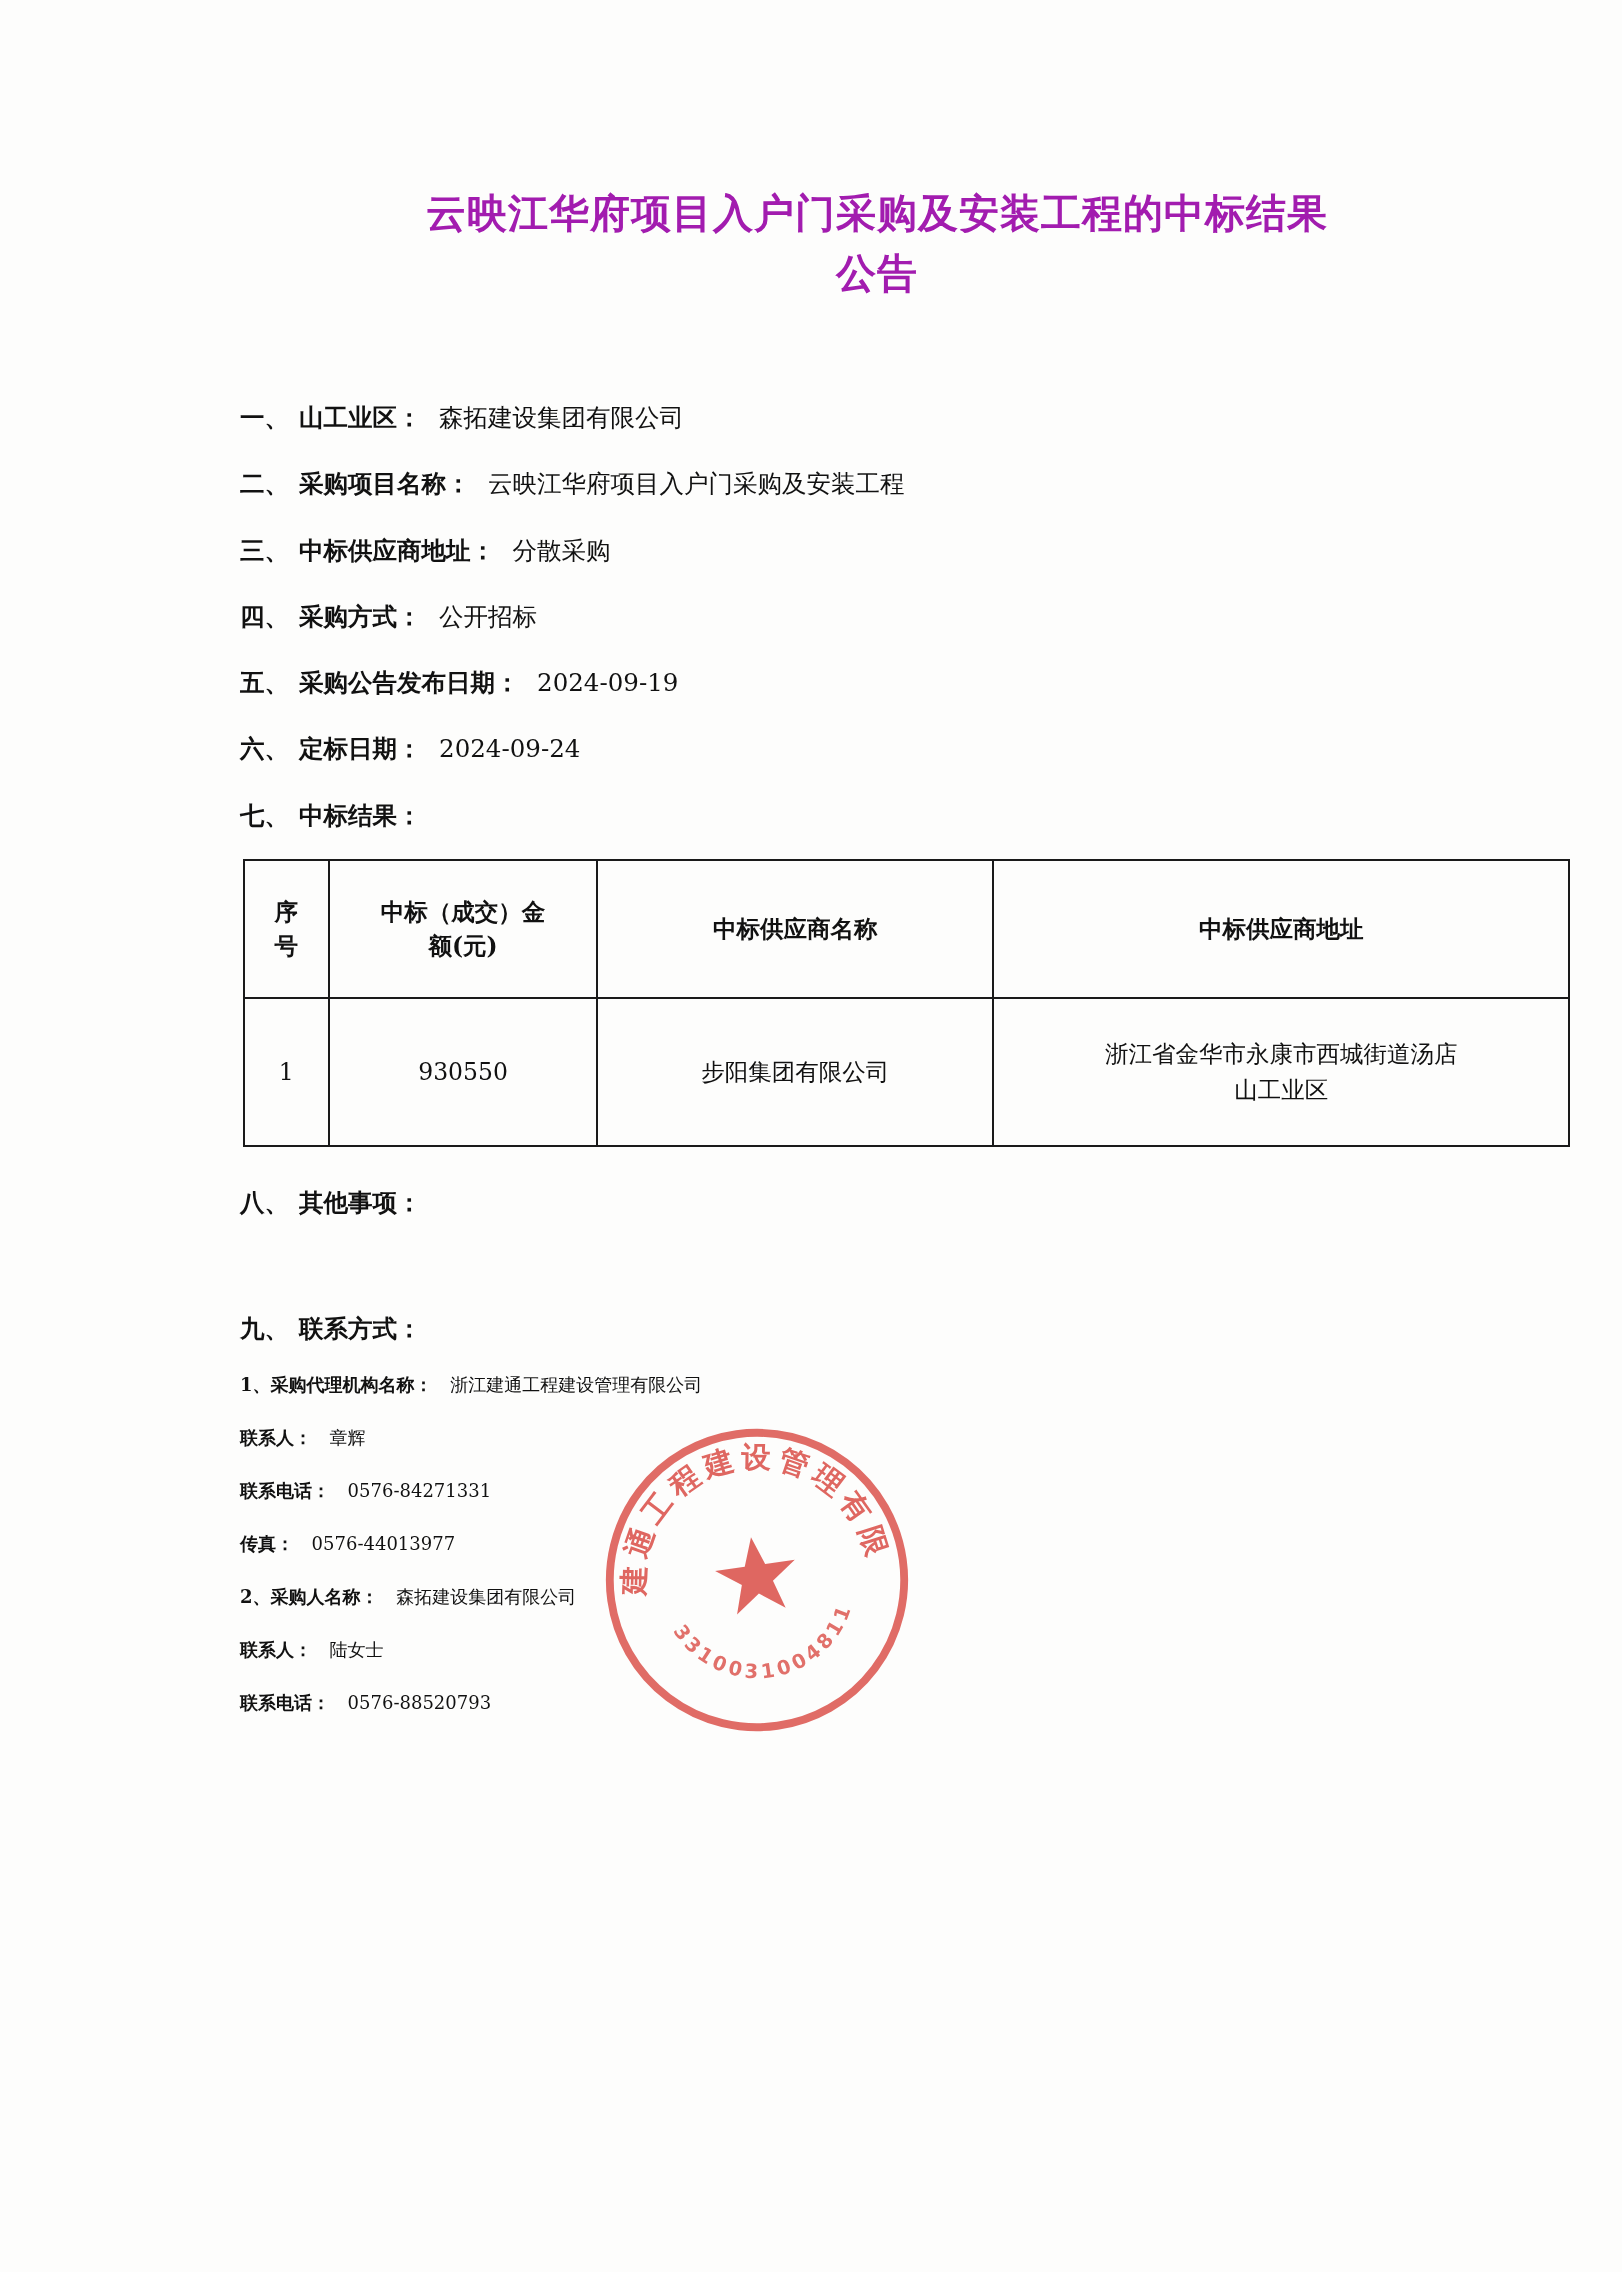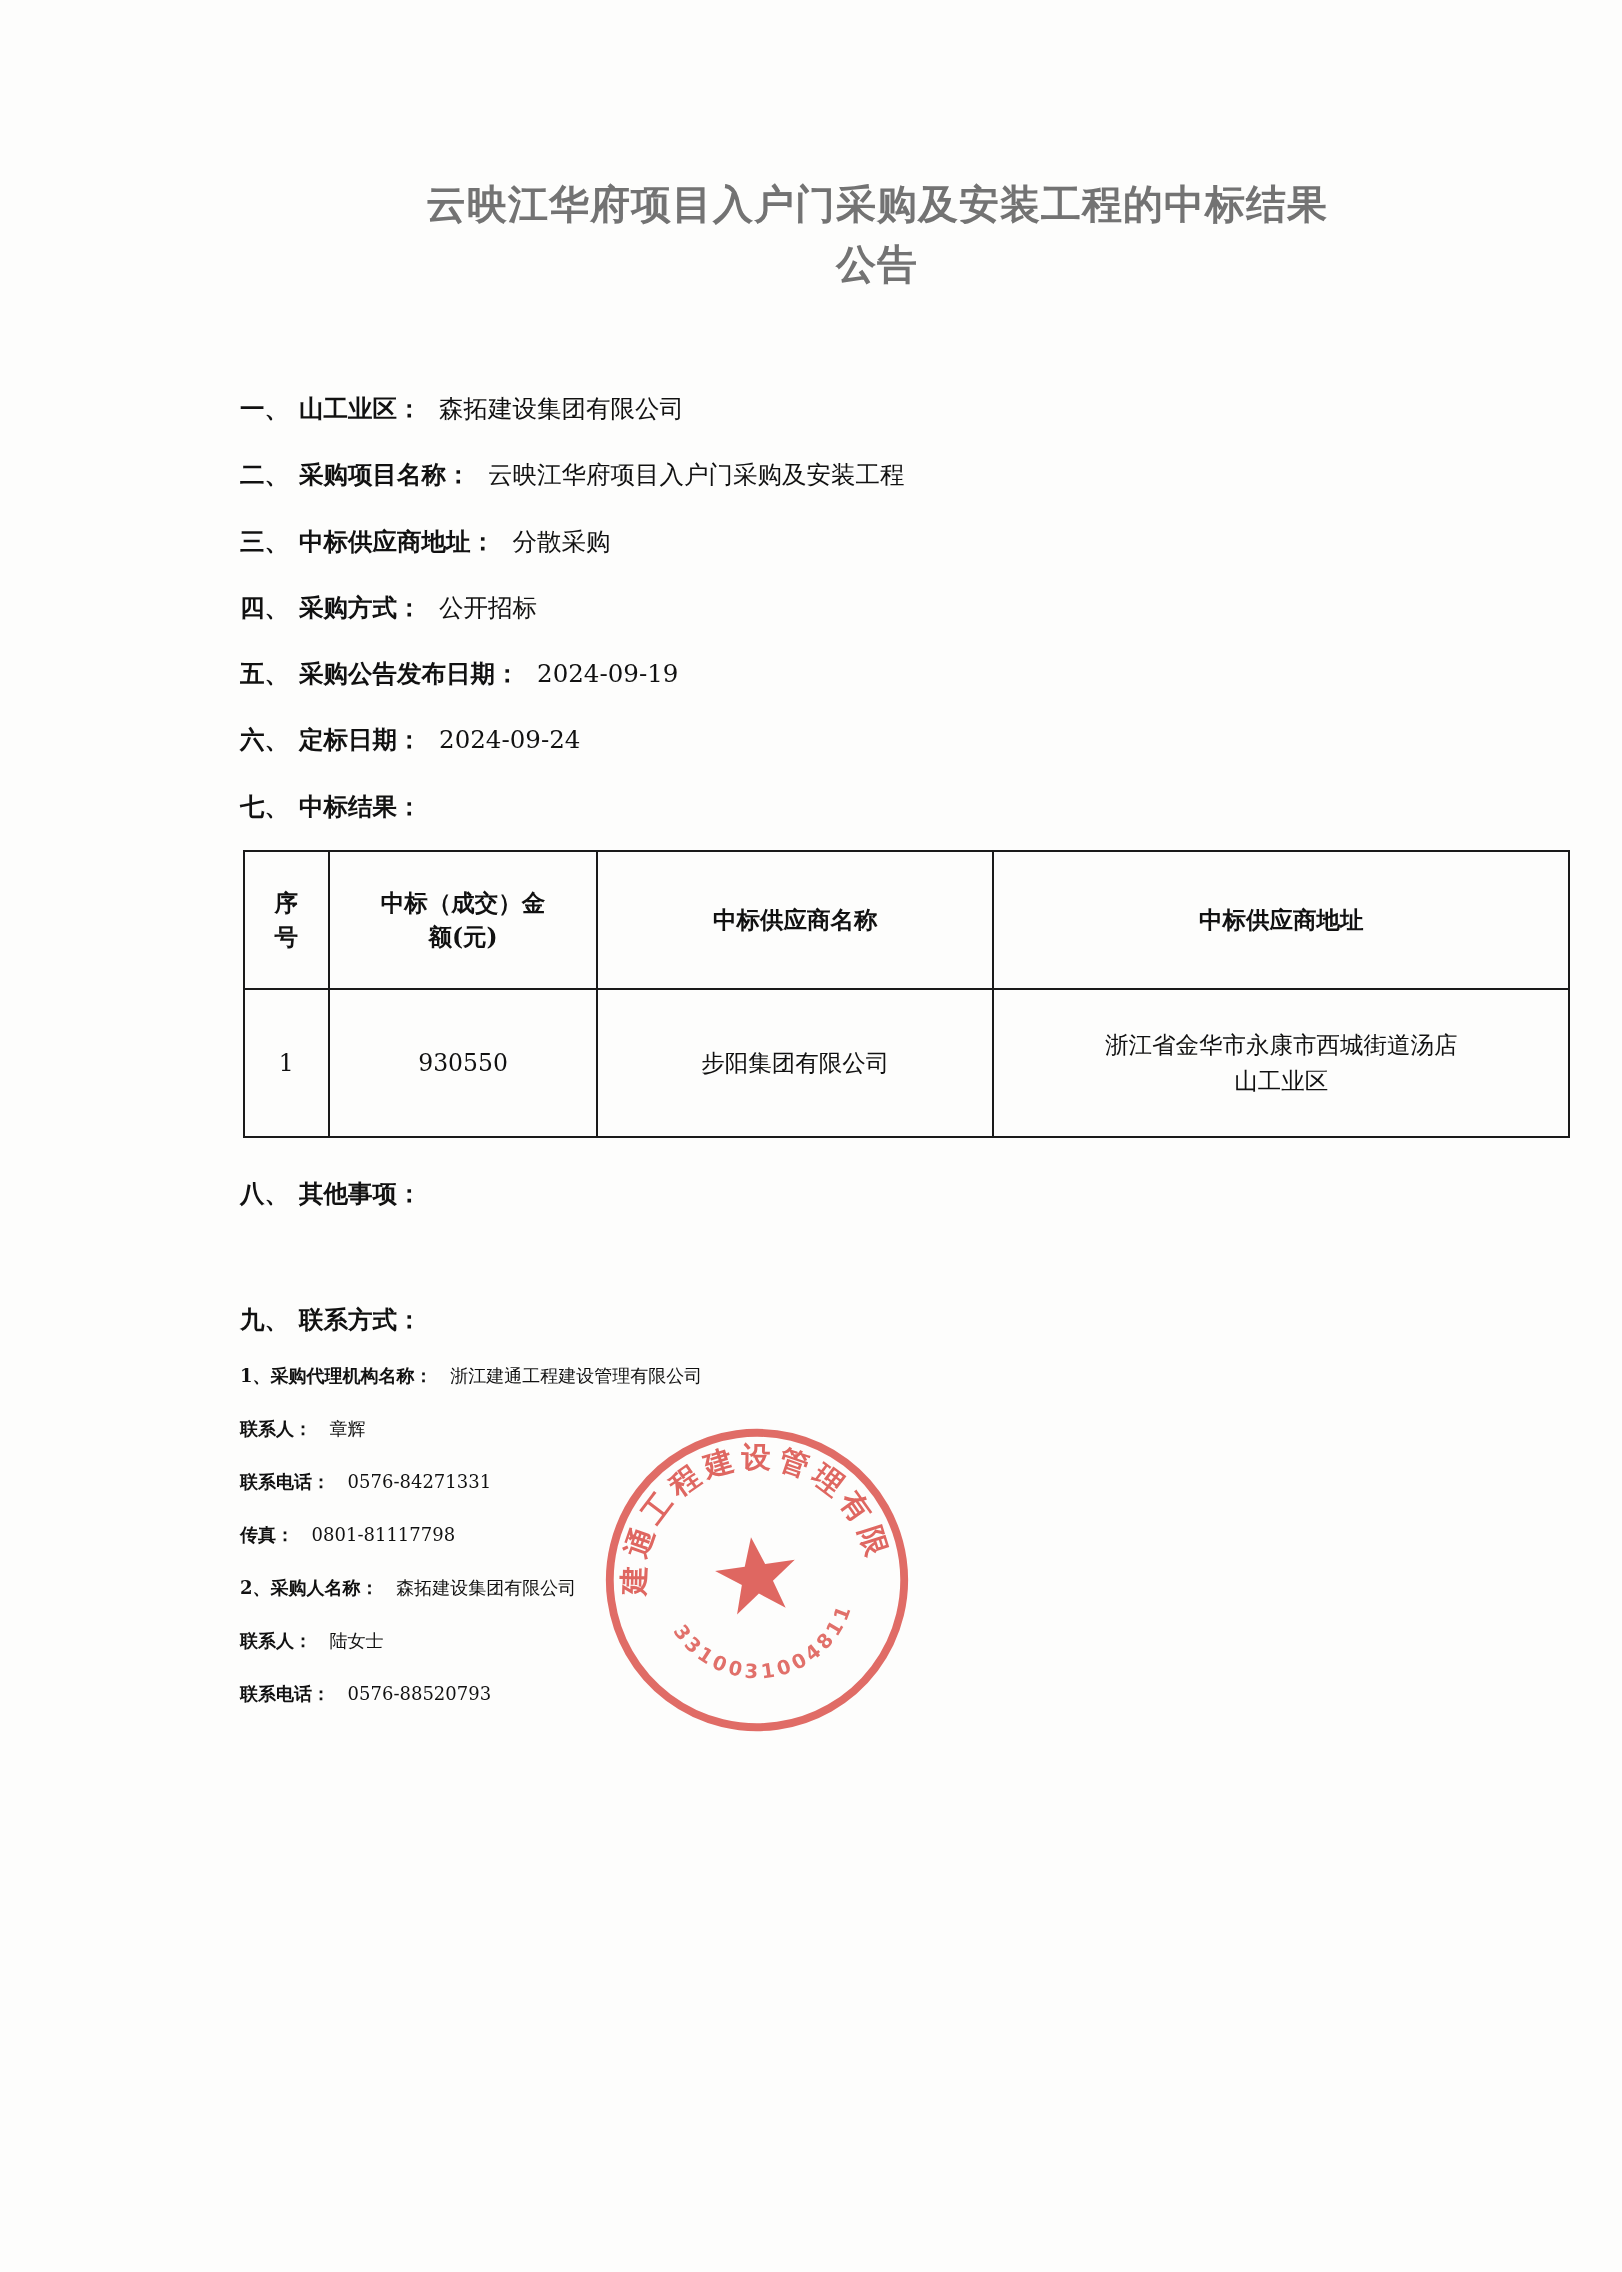--- a/index.html
+++ b/index.html
@@ -27,24 +27,24 @@
     left: 240px;
     top: 167px;
     width: 1274px;
   }
   .doc-title {
     text-align: center;
     font-size: 40px;
     font-weight: bold;
     line-height: 1.5;
     letter-spacing: 1px;
-    color: #737373;
+    color: #a21caf;
     font-family: "DejaVu Serif", "Liberation Serif", serif;
     width: 1166px;
-    margin: 7px auto;
+    margin: 16px auto;
   }
   .title-line2 {
     text-align: center;
   }
   .body-block {
     margin-top: 98px;
   }
   .item-row {
     display: flex;
     align-items: baseline;
@@ -238,21 +238,21 @@
         <span class="sub-value">章辉</span>
       </div>
 
       <div class="sub-row">
         <span class="sub-label">联系电话：</span>
         <span class="sub-value">0576-84271331</span>
       </div>
 
       <div class="sub-row">
         <span class="sub-label">传真：</span>
-        <span class="sub-value">0801-81117798</span>
+        <span class="sub-value">0576-44013977</span>
       </div>
 
       <div class="sub-row">
         <span class="sub-label">2、采购人名称：</span>
         <span class="sub-value">森拓建设集团有限公司</span>
       </div>
 
       <div class="sub-row">
         <span class="sub-label">联系人：</span>
         <span class="sub-value">陆女士</span>

